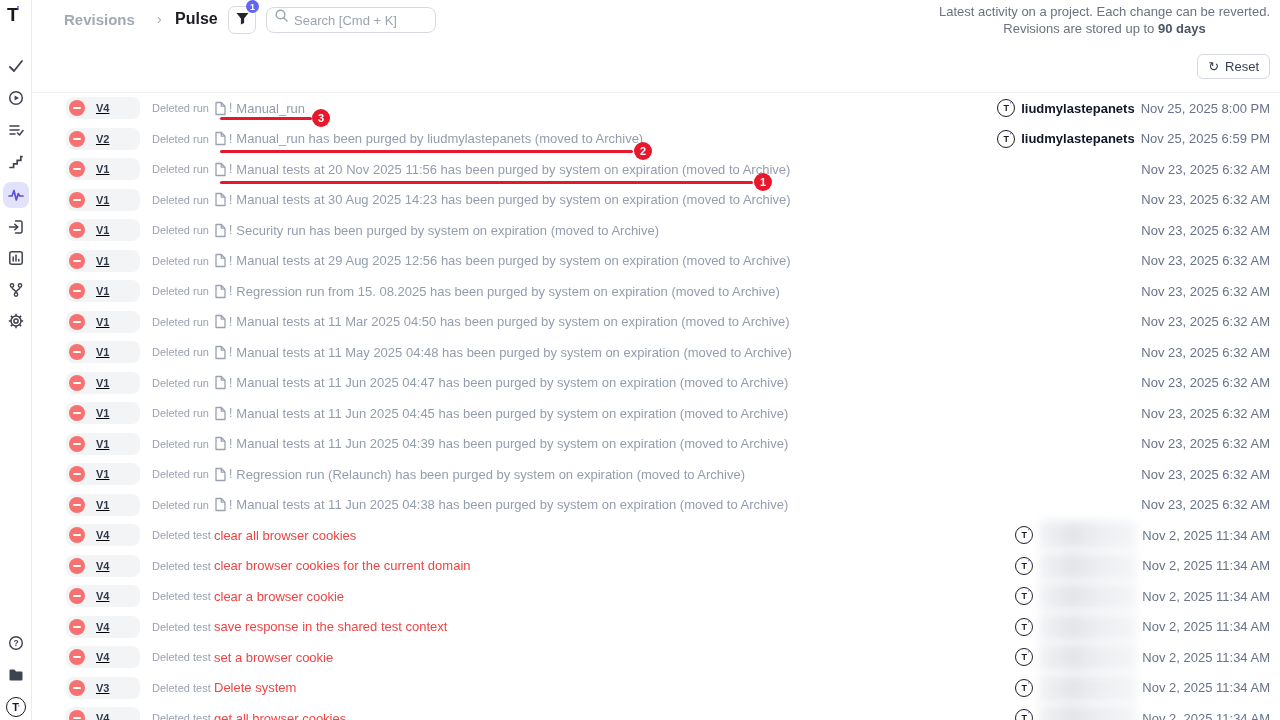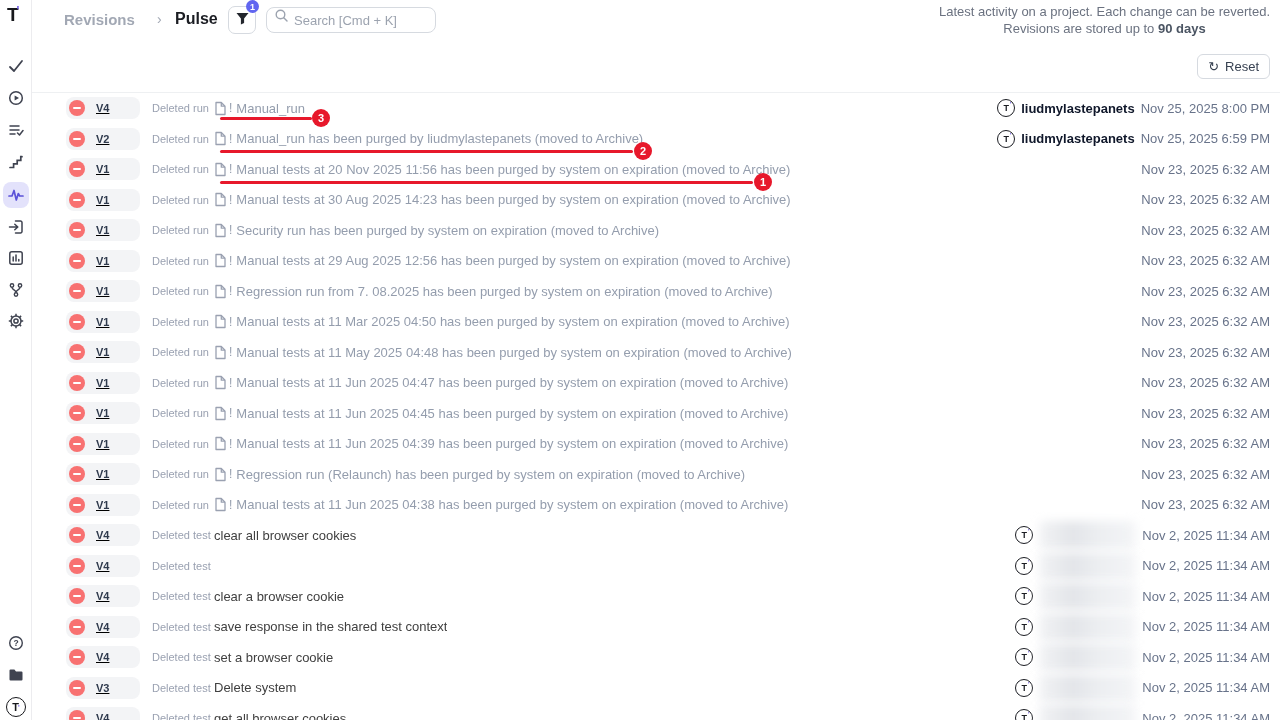--- a/index.html
+++ b/index.html
@@ -54,21 +54,21 @@
   .row { height:30.5px; display:flex; align-items:center; padding-left:34px; cursor:pointer; }
   .vbadge { width:74px; height:22px; background:#f3f4f6; border-radius:8px; display:flex;
     align-items:center; flex-shrink:0; padding-left:3px; gap:11px;text-decoration:underline; }
   .minus-circle { width:16px; height:16px; border-radius:50%; background:#f87171; display:flex;
     align-items:center; justify-content:center; flex-shrink:0; }
   .minus-bar { width:8px; height:2px; background:#fff; border-radius:1px; }
   .ver { font-size:11px; font-weight:700; color:#2f3a4d; }
   .rtype { margin-left:12px; width:62px; flex-shrink:0; font-size:11px; color:#9aa1b1; }
   .rdesc { display:flex; align-items:center; gap:4px; font-size:13px; white-space:nowrap; overflow:hidden; }
   .rdesc.run { color:#949dad; }
-  .rdesc.test { color:#404040; }
+  .rdesc.test { color:#ef4444; }
   .bang { color:#949dad; font-size:12px; margin-left:-2px; }
   .rright { margin-left:auto; padding-right:10px; display:flex; align-items:center; gap:6px; flex-shrink:0; }
   .avatar { position:relative; width:18px; height:18px; border:1.5px solid #1b1d23; border-radius:50%;
     background:#fff; display:flex; align-items:center; justify-content:center; font-size:9px;
     font-weight:800; color:#1b1d23; flex-shrink:0; }
   .avatar .mini-tick { position:absolute; right:3px; top:1px; color:#6d5ae6; font-size:6px; font-weight:800; }
   .uname { font-size:13px; font-weight:700; color:#0f172a; }
   .blurname { width:97px; height:28px; border-radius:4px;
     background:linear-gradient(90deg,#f2f3f5 0%,#e3e5e9 35%,#eceef1 60%,#f4f5f7 100%);
     filter:blur(5px); }
@@ -339,21 +339,21 @@
         </div>
         <div class="rtype">Deleted run</div>
         <div class="rdesc run">
           <span>
             <svg width="13" height="15" viewBox="0 0 13 15" style="display:block">
               <path d="M2,1.5 h5.3 l3.7,3.7 v8.3 h-9 z" fill="none" stroke="#9aa1b1" stroke-width="1.3" stroke-linejoin="round"></path>
               <path d="M7.3,1.5 v3.7 h3.7" fill="none" stroke="#9aa1b1" stroke-width="1.3" stroke-linejoin="round"></path>
             </svg>
           </span>
           <span class="bang">!</span>
-          <span>Regression run from 7. 08.2025 has been purged by system on expiration (moved to Archive)</span>
+          <span>Regression run from 15. 08.2025 has been purged by system on expiration (moved to Archive)</span>
         </div>
         <div class="rright">
           <span class="rtime">Nov 23, 2025 6:32 AM</span>
         </div>
       </div>
       <div class="row">
         <div class="vbadge">
           <span class="minus-circle">
             <span class="minus-bar"></span>
           </span>
@@ -524,20 +524,23 @@
         </div>
       </div>
       <div class="row">
         <div class="vbadge">
           <span class="minus-circle">
             <span class="minus-bar"></span>
           </span>
           <span class="ver">V4</span>
         </div>
         <div class="rtype">Deleted test</div>
+        <div class="rdesc test">
+          <span>clear browser cookies for the current domain</span>
+        </div>
         <div class="rright">
           <span class="avatar">T<span class="mini-tick">'</span></span>
           <span class="blurname"></span>
           <span class="rtime">Nov 2, 2025 11:34 AM</span>
         </div>
       </div>
       <div class="row">
         <div class="vbadge">
           <span class="minus-circle">
             <span class="minus-bar"></span>

